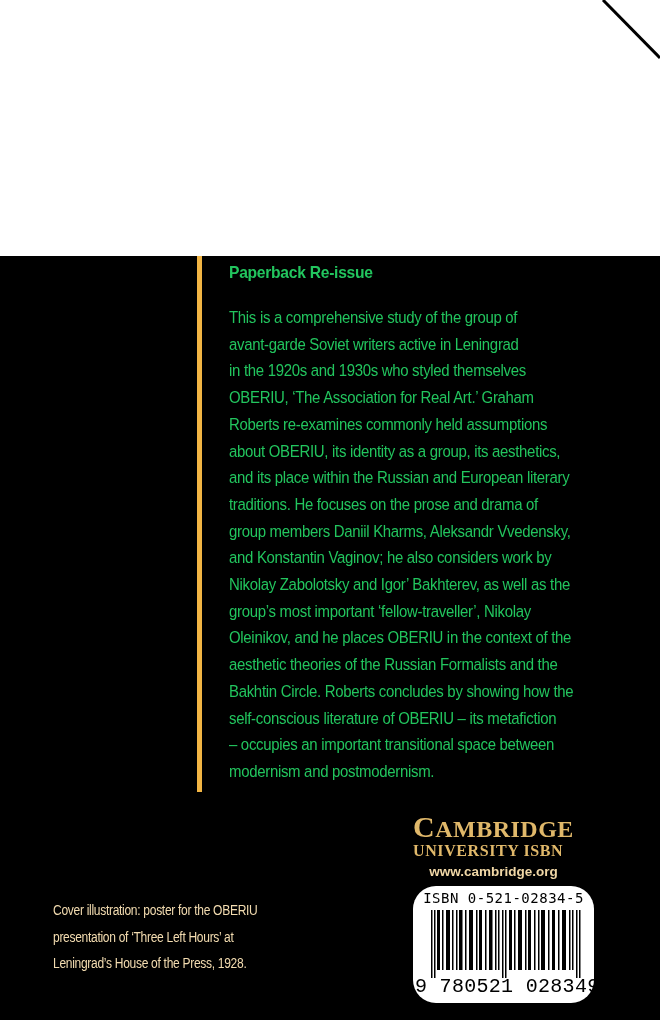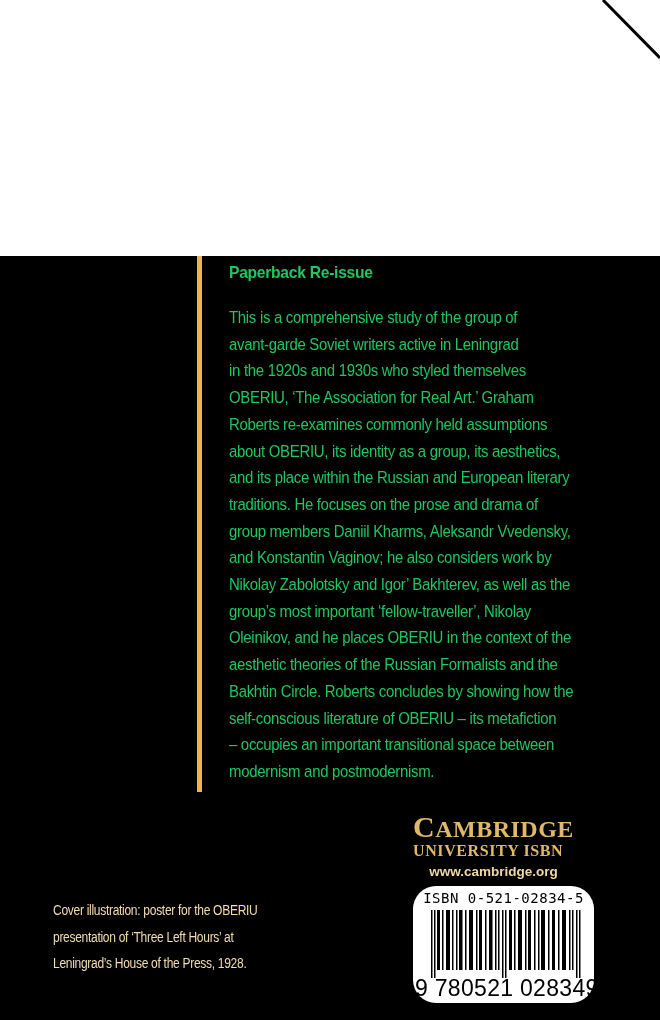--- a/index.html
+++ b/index.html
@@ -14,21 +14,21 @@
   .caption { position:absolute; left:53px; top:897px; color:#f3dcb0; font-size:14px; line-height:26.7px; letter-spacing:-0.35px; }
   .caption span { display:block; white-space:nowrap; transform:scaleX(0.86); transform-origin:left; }
   .publisher { position:absolute; left:413px; top:814px; color:#e8c98a; }
   .pub-name { font-family:"Liberation Serif", serif; font-size:24px; font-weight:bold; letter-spacing:0.5px; line-height:26px; color:#e0b86a; }
   .pub-name .big { font-size:30px; }
   .pub-sub { font-family:"Liberation Serif", serif; font-size:16px; font-weight:bold; letter-spacing:0.6px; line-height:18px; color:#e0b86a; }
   .pub-url { font-size:13.5px; font-weight:bold; line-height:20px; color:#f0d7a6; margin-top:2px;text-align:center; }
   .barcode { position:absolute; left:413px; top:886px; width:181px; height:117px; background:#fff;border-radius:23px; }
   .isbn { position:absolute; left:0; top:4px; width:181px; text-align:center; font-family:"DejaVu Sans Mono", monospace; font-size:14px; color:#000; letter-spacing:0.5px; }
   .bars { position:absolute; left:18px; top:24px; width:150px; height:68px; }
-  .ean { position:absolute; left:2px; top:89px; width:180px; font-family:Liberation Sans, sans-serif; font-size:23px; color:#000; letter-spacing:0.3px; white-space:nowrap; }
+  .ean { position:absolute; left:2px; top:89px; width:180px; font-family:Liberation Mono, monospace; font-size:20px; color:#000; letter-spacing:0.3px; white-space:nowrap; }
 </style>
 </head>
 <body>
 
 <div class="top-white"></div>
 <svg class="diag" viewBox="0 0 660 256">
   <line x1="603" y1="0" x2="660" y2="58" stroke="#000" stroke-width="3"></line>
 </svg>
 
 <div class="gold-bar"></div>

